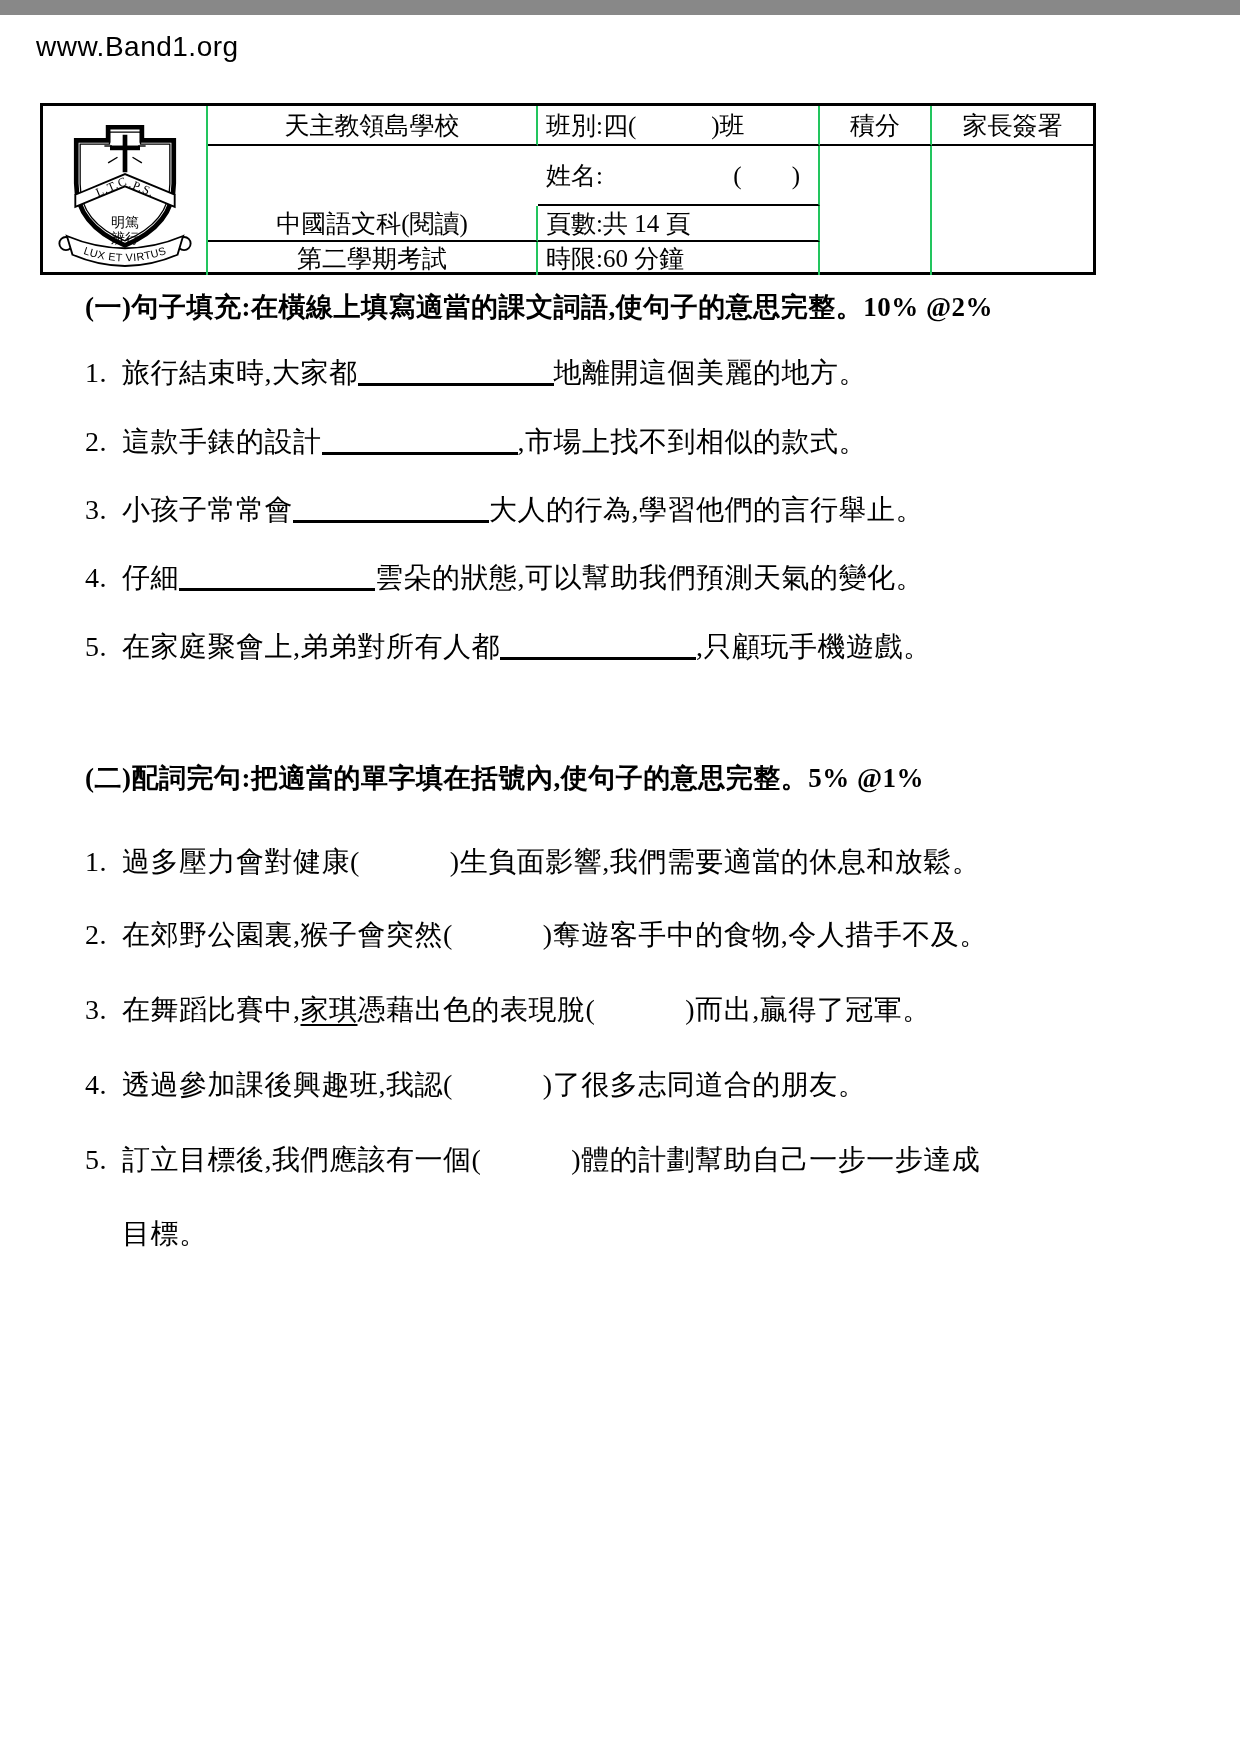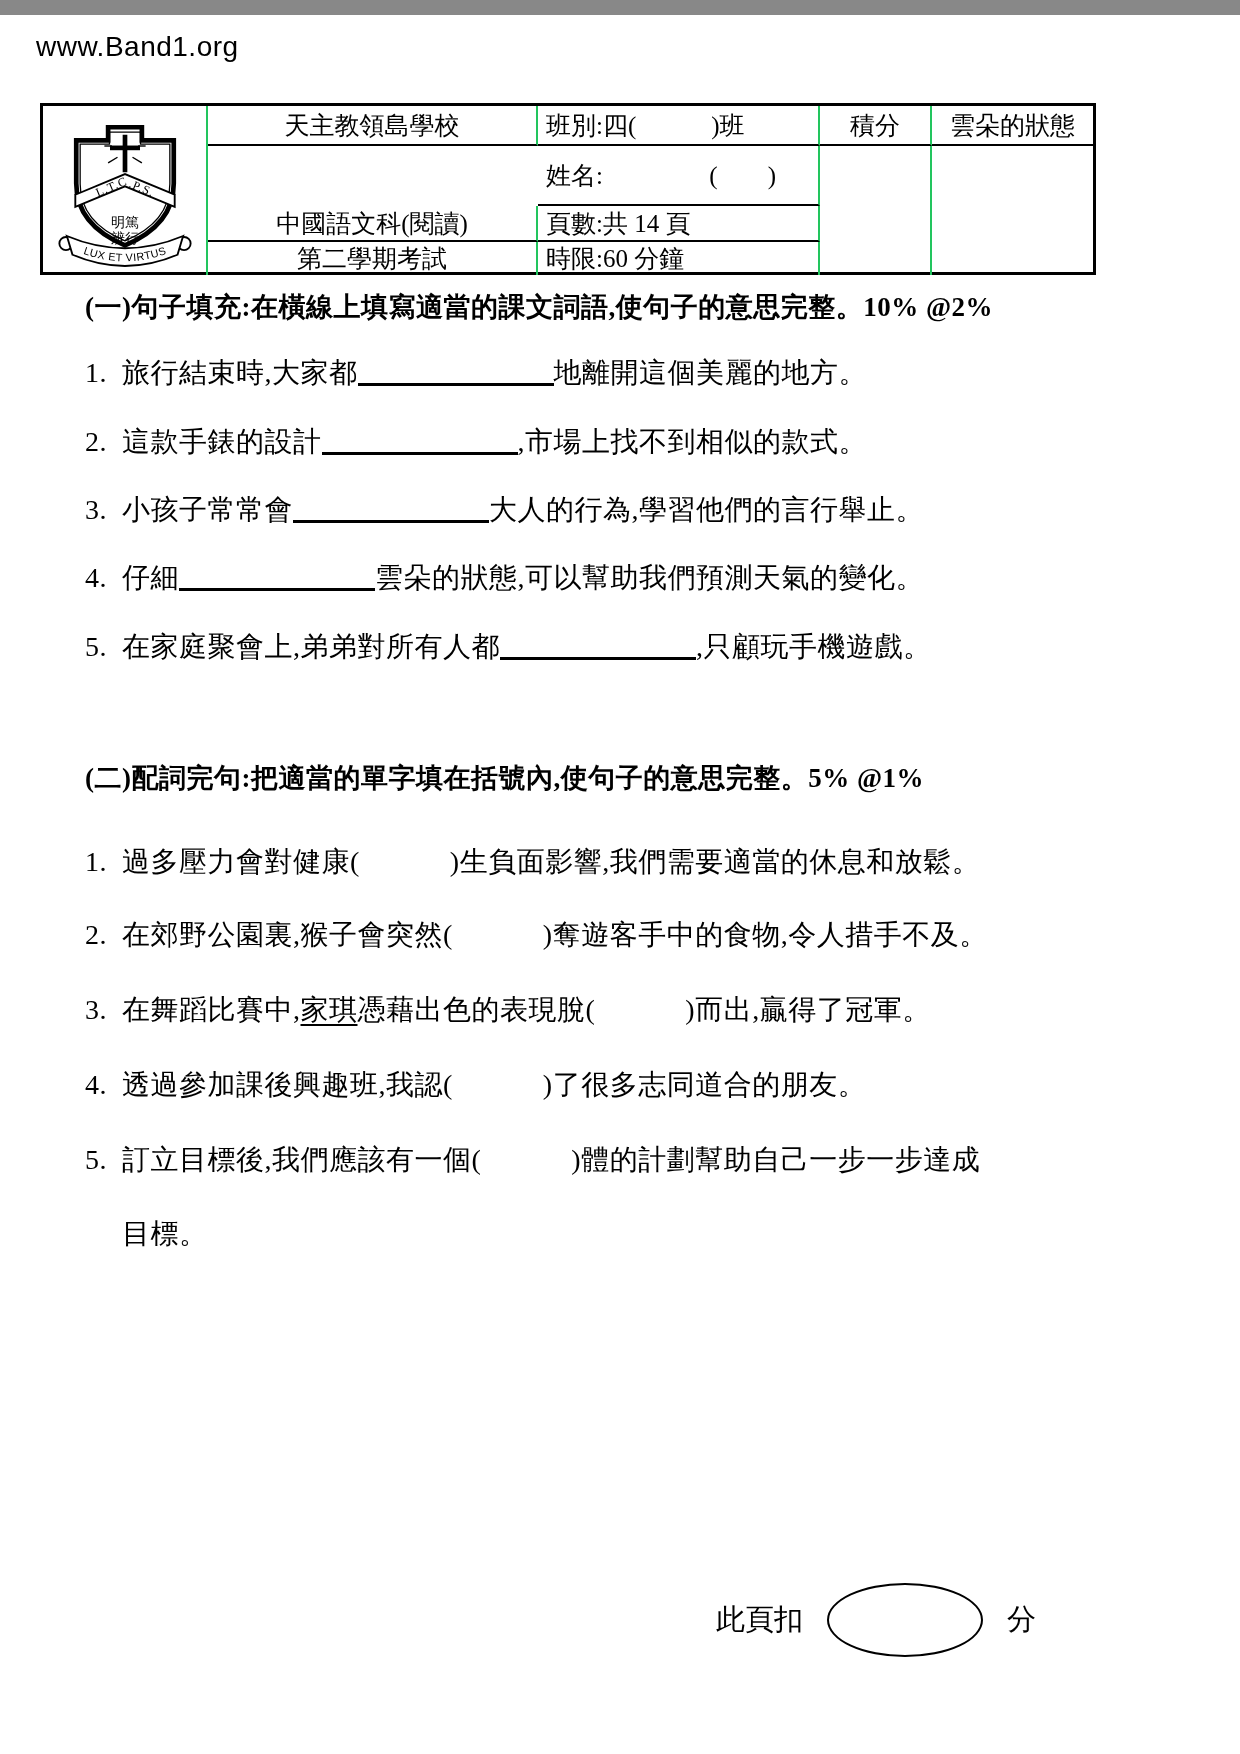--- a/index.html
+++ b/index.html
@@ -27,21 +27,21 @@
     border:3px solid #000;
     box-sizing:border-box;
     font-size:25px;
   }
   .header-table > div { box-sizing:border-box; }
   .bR { border-right:2px solid #22c55e; }
   .bB { border-bottom:2px solid #000; }
   .cell-center { display:flex; align-items:center; justify-content:center; }
   .cell-left { display:flex; align-items:center; padding-left:8px; }
   .crest-cell { grid-column:1; grid-row:1/5; }
-  .name-row { justify-content:space-between; padding-right:42px; }
+  .name-row { justify-content:space-between; padding-right:18px; }
   
   .sec-title {
     position:absolute; left:85px;
     font-size:27px; letter-spacing:0.5px; white-space:nowrap;font-weight:bold;
   }
   .q-row {
     position:absolute; left:85px;
     display:flex; font-size:28px; line-height:1.25;
     letter-spacing:0.5px; white-space:nowrap;
   }
@@ -117,21 +117,21 @@
     <div class="bR bB cell-left name-row" style="grid-column:3;grid-row:2">
       <span>姓名:</span>
       <span>(　　)</span>
     </div>
     <div class="bR bB cell-left" style="grid-column:3;grid-row:3">頁數:共 14 頁</div>
     <div class="bR cell-left" style="grid-column:3;grid-row:4">時限:60 分鐘</div>
 
     <div class="bR bB cell-center" style="grid-column:4;grid-row:1">積分</div>
     <div class="bR" style="grid-column:4;grid-row:2/5"></div>
 
-    <div class="bB cell-center" style="grid-column:5;grid-row:1">雲朵的狀態</div>
+    <div class="bB cell-center" style="grid-column:5;grid-row:1">家長簽署</div>
     <div style="grid-column:5;grid-row:2/5"></div>
   </div>
 
   <div class="sec-title" style="top:274px">(一)句子填充:在橫線上填寫適當的課文詞語,使句子的意思完整。10% @2%</div>
 
   <div class="q-row" style="top:340px">
     <span class="q-num">1.</span>
     <span><span>旅行結束時,大家都</span><span class="blank"></span><span>地離開這個美麗的地方。</span></span>
   </div>
   <div class="q-row" style="top:409px">
@@ -168,19 +168,14 @@
   <div class="q-row" style="top:1052px">
     <span class="q-num">4.</span>
     <span><span>透過參加課後興趣班,我認(</span><span class="paren-gap"></span><span>)了很多志同道合的朋友。</span></span>
   </div>
   <div class="q-row" style="top:1127px">
     <span class="q-num">5.</span>
     <span><span>訂立目標後,我們應該有一個(</span><span class="paren-gap"></span><span>)體的計劃幫助自己一步一步達成</span></span>
   </div>
   <div class="cont-line" style="top:1200px">目標。</div>
 
-  <div class="footer">
-    <span>此頁扣</span>
-    <span class="score-oval"></span>
-    <span>分</span>
-  </div>
 
 </div>
 
 </body></html>

